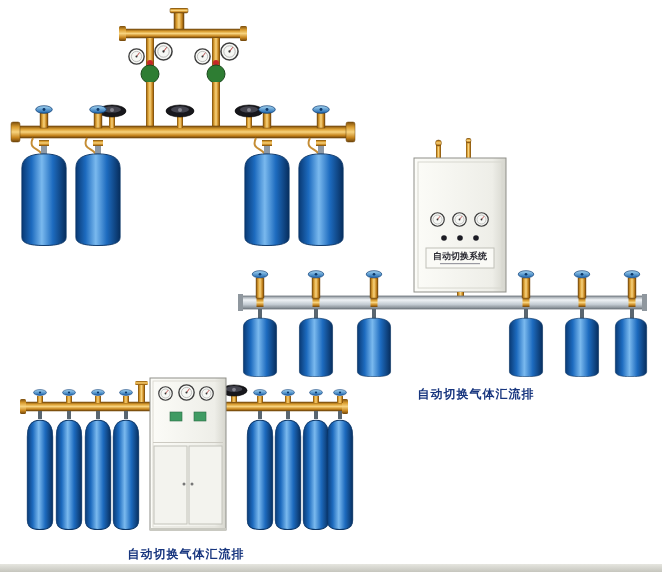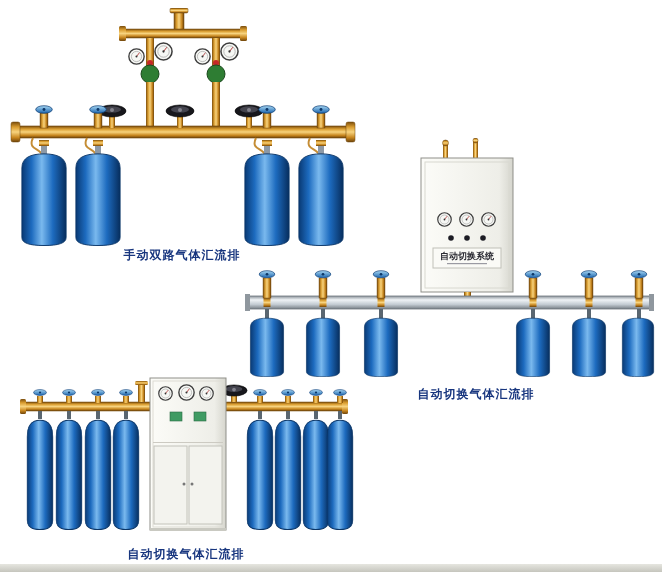--- a/index.html
+++ b/index.html
@@ -147,23 +147,22 @@
           <rect x="254" y="132" width="10" height="6" fill="url(#brassV)"></rect>
         <rect x="310" y="136" width="6" height="10" fill="#8d99a6"></rect>
           <rect x="308" y="132" width="10" height="6" fill="url(#brassV)"></rect>
         <use href="#sym-bottle" x="12" y="144" width="48" height="94"></use>
         <use href="#sym-bottle" x="66" y="144" width="48" height="94"></use>
         <use href="#sym-bottle" x="235" y="144" width="48" height="94"></use>
         <use href="#sym-bottle" x="289" y="144" width="48" height="94"></use>
       </g>
     </svg>
   </div>
-  <div class="caption" style="left:112px;top:247px;width:140px;">手动双路气体汇流排</div>
-
-  <div class="figure" style="left:245px;top:138px;text-decoration:underline;">
+
+  <div class="figure" style="left:238px;top:138px;text-decoration:underline;">
     <svg width="410" height="245" viewBox="0 0 410 245">
 
       <g>
         <rect x="198" y="6" width="5" height="14" fill="url(#brassH)"></rect>
         <circle cx="200.5" cy="5" r="3" fill="url(#brassV)" stroke="#6e440b" stroke-width="0.5"></circle>
         <rect x="228" y="2" width="5" height="18" fill="url(#brassH)"></rect>
         <circle cx="230.5" cy="2.5" r="2.5" fill="url(#brassV)" stroke="#6e440b" stroke-width="0.5"></circle>
         <rect x="176" y="20" width="92" height="134" fill="url(#cabinetG)" stroke="#8f8f89" stroke-width="1"></rect>
         <rect x="180" y="24" width="84" height="126" fill="none" stroke="#d8d8d0" stroke-width="1"></rect>
         <use href="#sym-gauge" x="192" y="74" width="15" height="15"></use>

